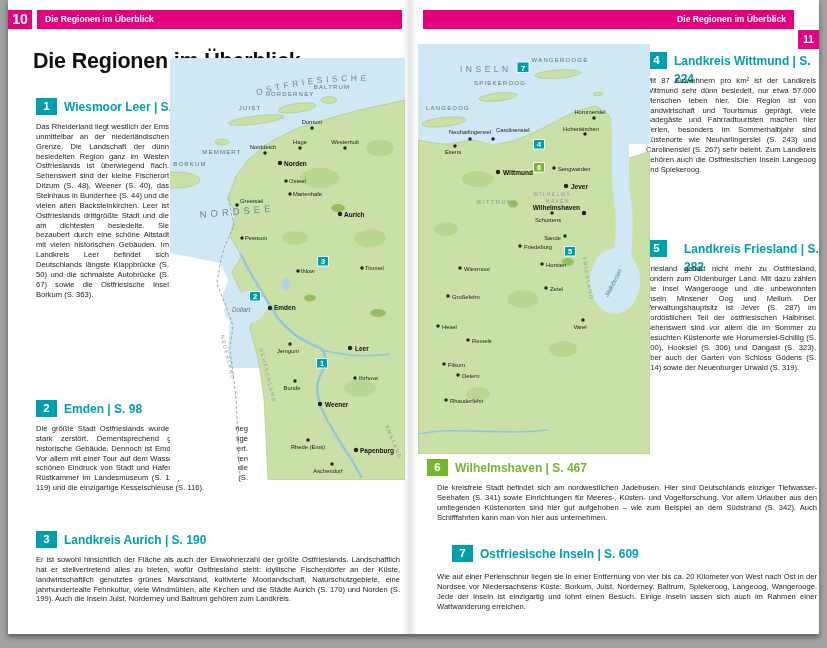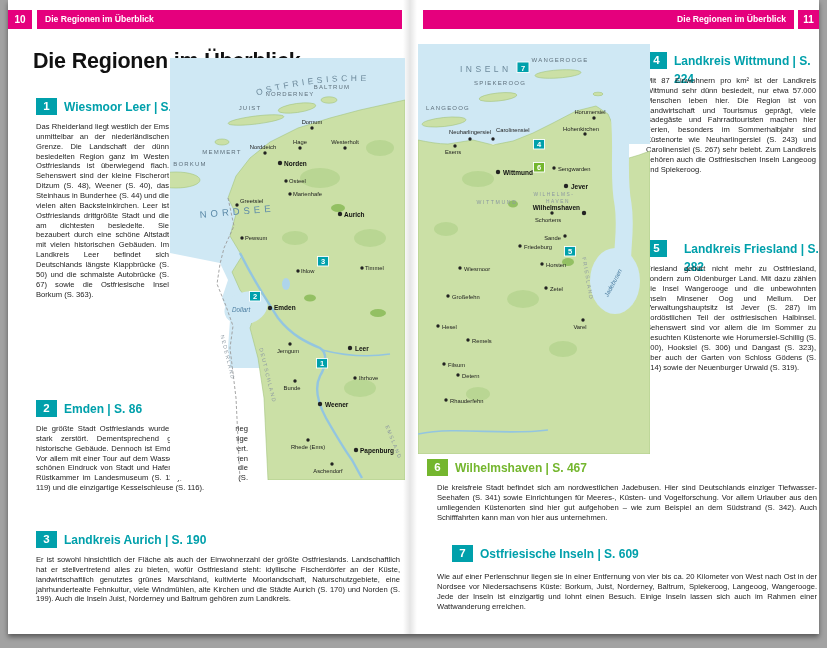--- a/index.html
+++ b/index.html
@@ -4,24 +4,24 @@
 <style>
   body { margin:0; }
   #root { position:relative; width:827px; height:648px; background:#a2a2a2;
           font-family:"Liberation Sans", sans-serif; overflow:hidden; }
   #spread { position:absolute; left:8px; top:0; width:811px; height:634px; background:#fff;
             box-shadow:0 3px 5px rgba(0,0,0,.45); }
   #fold { position:absolute; left:403px; top:0; width:14px; height:634px;
           background:linear-gradient(to right, rgba(0,0,0,0), rgba(0,0,0,.10), rgba(0,0,0,0)); }
   .bar { position:absolute; top:10px; height:19px; background:#e5007d; color:#fff;
          font-weight:bold; font-size:8.6px; line-height:19px; box-sizing:border-box; }
-  #hdr-num-left  { left:8px;   width:24px;  text-align:center; font-size:10px; }
+  #hdr-num-left  { left:8px;   width:24px;  text-align:center; font-size:14px; }
   #hdr-bar-left  { left:37px;  width:365px; padding-left:8px; }
   #hdr-bar-right { left:423px; width:371px; text-align:right; padding-right:8px; }
-  #hdr-num-right { left:798px; width:21px;  text-align:center; font-size:10px; }
+  #hdr-num-right { left:798px; width:21px;  text-align:center; font-size:10px;margin-top:20px; }
   #title { position:absolute; left:33px; top:49px; margin:0; font-size:21.5px;
            letter-spacing:-0.2px; color:#111; font-weight:bold; }
   .secnum { position:absolute; width:21px; height:17px; background:#00a0ab; color:#fff;
             font-size:11.5px; font-weight:bold; text-align:center; line-height:17px; }
   .secnum.green { background:#74b62e; }
   .sechead { position:absolute; height:17px; line-height:18px; color:#00a0ab;
              font-weight:bold; font-size:12px; }
   .sechead.green { color:#74b62e; }
   .secbody { position:absolute; font-size:7.6px; line-height:1.3; color:#1c1c1c;
              text-align:justify; }
@@ -52,21 +52,21 @@
   <div class="bar" id="hdr-bar-right">Die Regionen im Überblick</div>
   <div class="bar" id="hdr-num-right">11</div>
 
   <h1 id="title">Die Regionen im Überblick</h1>
 
   <div class="secnum" style="left:36px;top:98px">1</div>
   <div class="sechead" style="left:64px;top:98px">Wiesmoor Leer | S.36</div>
   <div class="secbody" style="left:36px;top:122px;width:133px">Das Rheiderland liegt westlich der Ems unmittelbar an der niederländischen Grenze. Die Landschaft der dünn besiedelten Region ganz im Westen Ostfrieslands ist überwiegend flach. Sehenswert sind der kleine Fischerort Ditzum (S. 48), Weener (S. 40), das Steinhaus in Bunderhee (S. 44) und die vielen alten Backsteinkirchen. Leer ist Ostfrieslands drittgrößte Stadt und die am dichtesten besiedelte. Sie bezaubert durch eine schöne Altstadt mit vielen historischen Gebäuden. Im Landkreis Leer befindet sich Deutschlands längste Klappbrücke (S. 50) und die schmalste Autobrücke (S. 67) sowie die Ostfriesische Insel Borkum (S. 363).</div>
 
   <div class="secnum" style="left:36px;top:400px">2</div>
-  <div class="sechead" style="left:64px;top:400px">Emden | S. 86</div>
+  <div class="sechead" style="left:64px;top:400px">Emden | S. 98</div>
   <div class="secbody" style="left:36px;top:424px;width:212px">Die größte Stadt Ostfrieslands wurde im Zweiten Weltkrieg stark zerstört. Dementsprechend gibt es nur wenige historische Gebäude. Dennoch ist Emden einen Besuch wert. Vor allem mit einer Tour auf dem Wasser bekommt man einen schönen Eindruck von Stadt und Hafen. Sehenswert sind die Rüstkammer im Landesmuseum (S. 119), die Kunsthalle (S. 119) und die einzigartige Kesselschleuse (S. 116).</div>
 
   <div class="secnum" style="left:36px;top:531px">3</div>
   <div class="sechead" style="left:64px;top:531px">Landkreis Aurich | S. 190</div>
   <div class="secbody" style="left:36px;top:555px;width:364px">Er ist sowohl hinsichtlich der Fläche als auch der Einwohnerzahl der größte Ostfrieslands. Landschaftlich hat er stellvertretend alles zu bieten, wofür Ostfriesland steht: idyllische Fischerdörfer an der Küste, landwirtschaftlich genutztes grünes Marschland, kultivierte Moorlandschaft, Naturschutzgebiete, eine jahrhundertealte Fehnkultur, viele Windmühlen, alte Kirchen und die Städte Aurich (S. 170) und Norden (S. 199). Auch die Inseln Juist, Norderney und Baltrum gehören zum Landkreis.</div>
 
   <div class="secnum" style="left:646px;top:52px">4</div>
   <div class="sechead" style="left:674px;top:52px">Landkreis Wittmund | S. 224</div>
   <div class="secbody" style="left:646px;top:76px;width:170px">Mit 87 Einwohnern pro km² ist der Landkreis Wittmund sehr dünn besiedelt, nur etwa 57.000 Menschen leben hier. Die Region ist von Landwirtschaft und Tourismus geprägt, viele Badegäste und Fahrradtouristen machen hier Ferien, besonders im Sommerhalbjahr sind Küstenorte wie Neuharlingersiel (S. 243) und Carolinensiel (S. 267) sehr belebt. Zum Landkreis gehören auch die Ostfriesischen Inseln Langeoog und Spiekeroog.</div>
 

